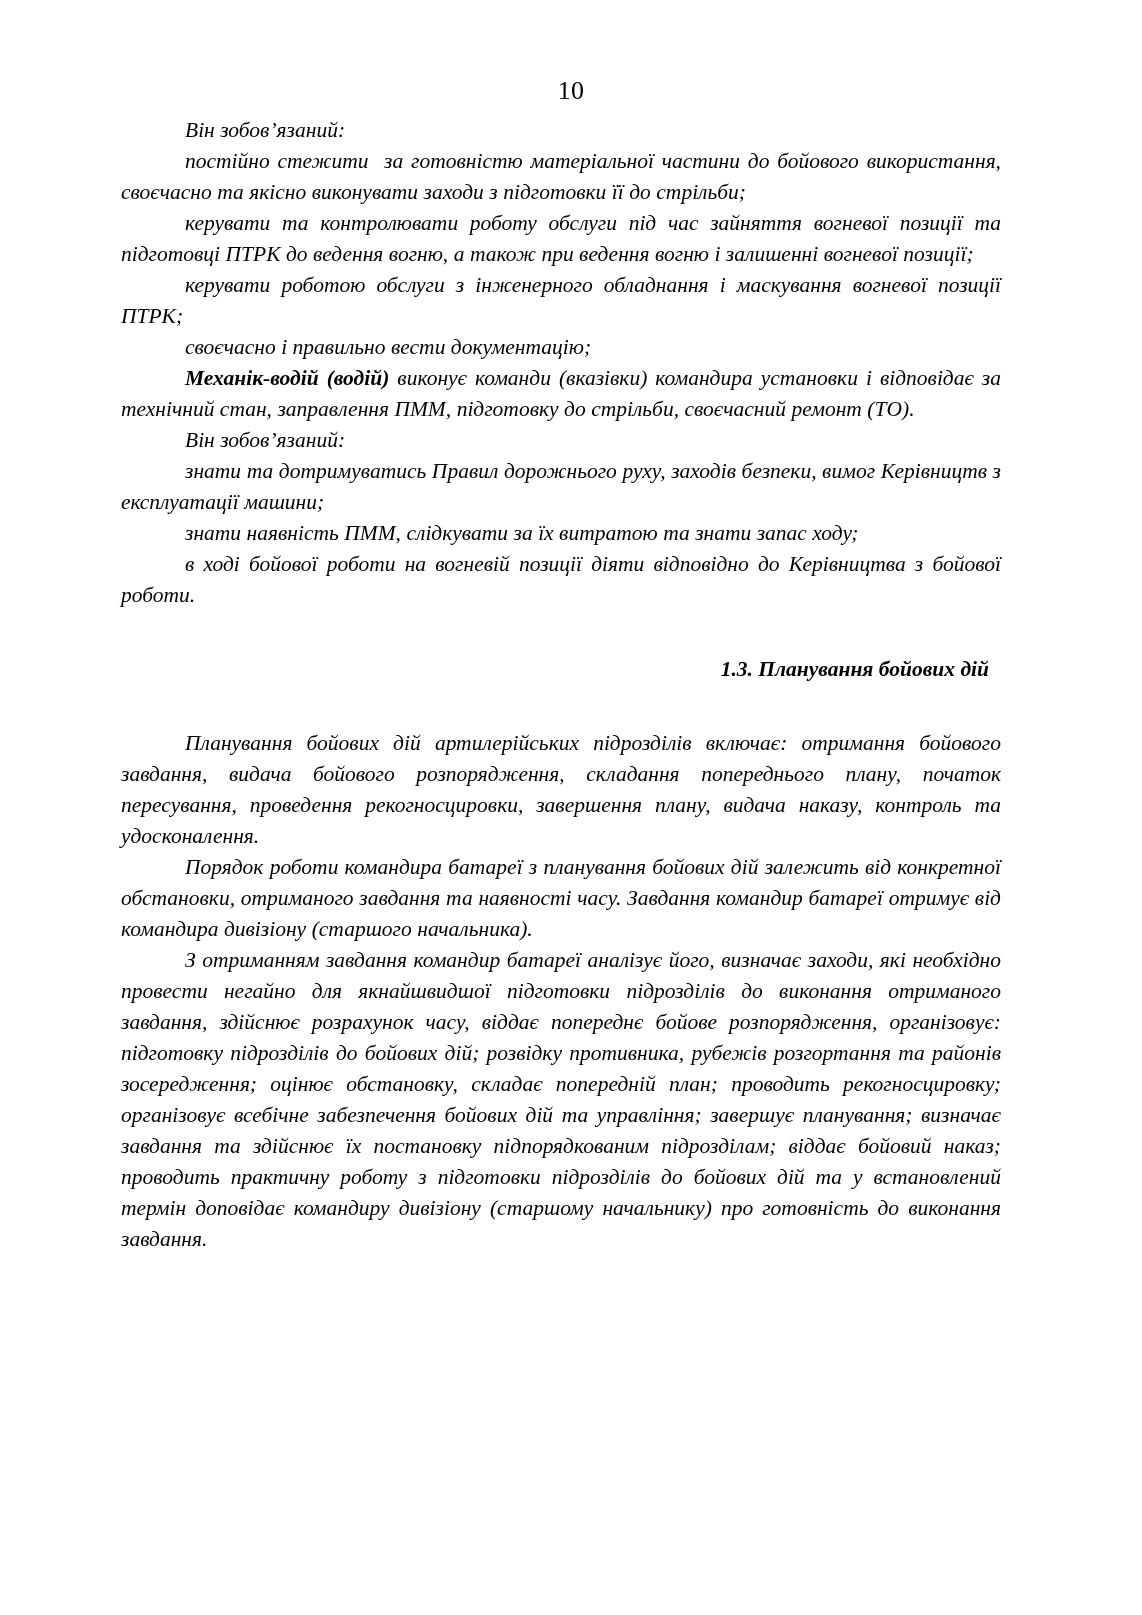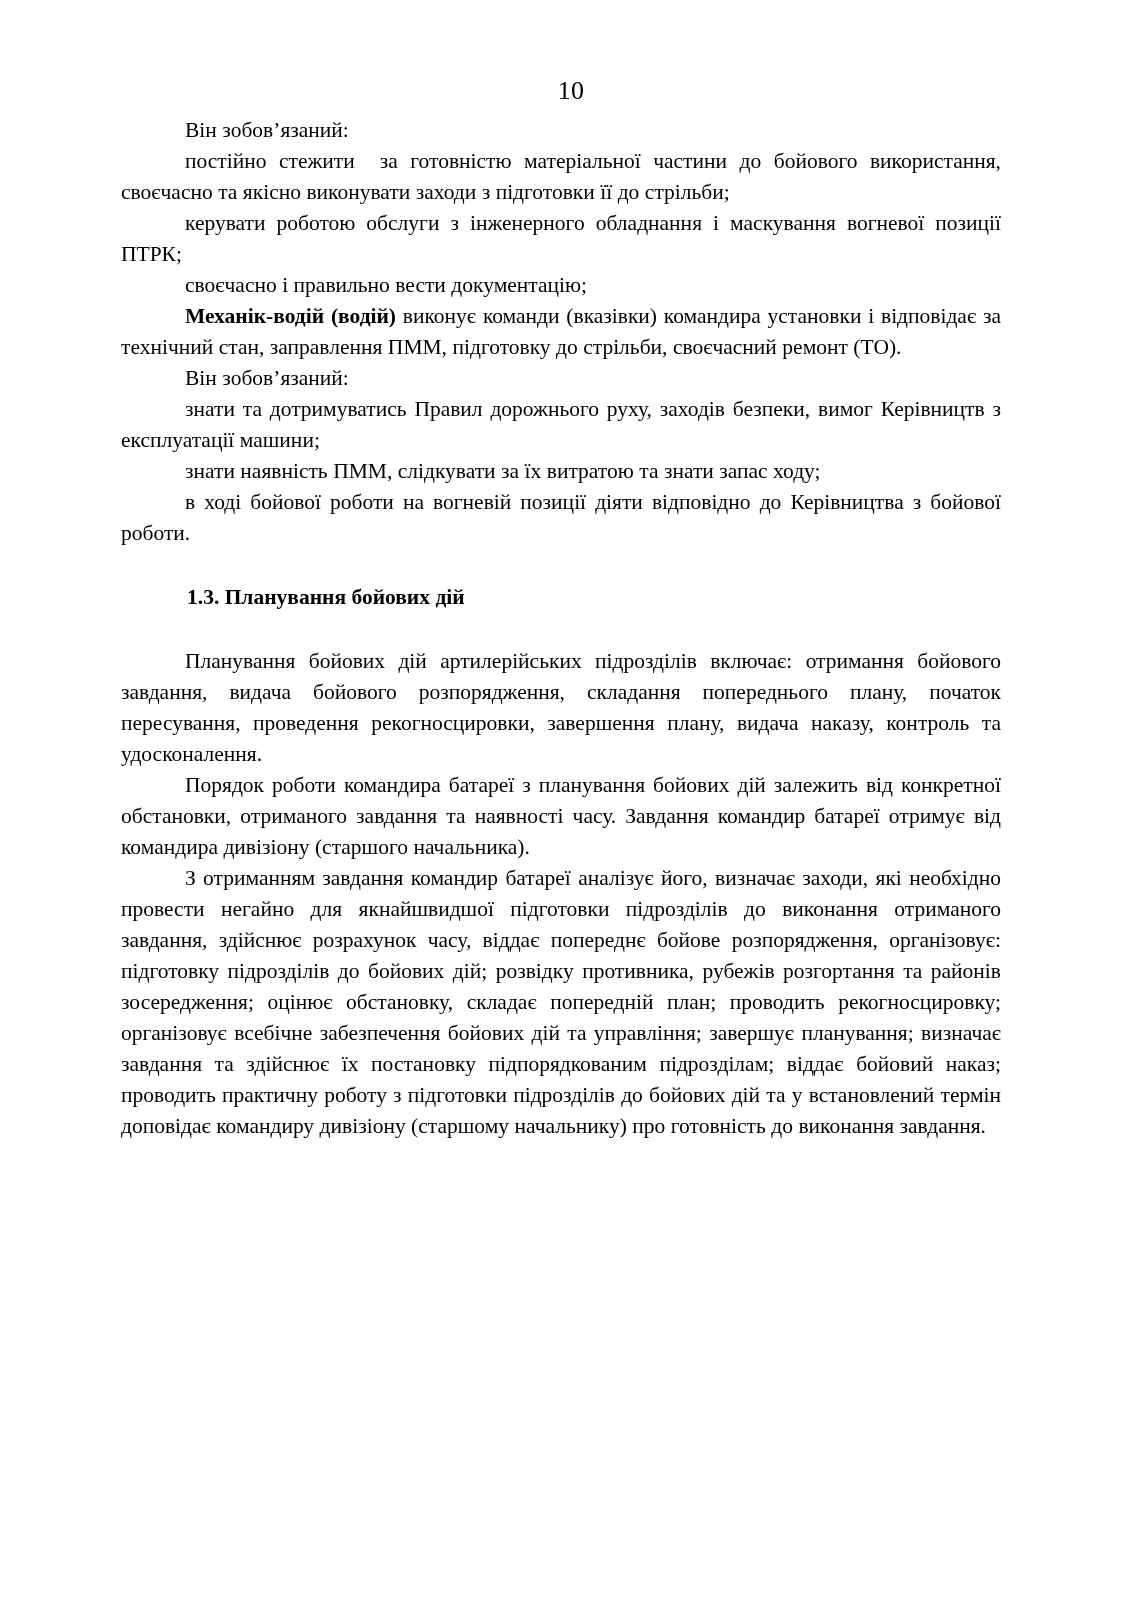--- a/index.html
+++ b/index.html
@@ -28,38 +28,39 @@
     text-align: center;
     font-size: 26px;
     line-height: 1;
     letter-spacing: 0.3px;
   }
   .content {
     position: absolute;
     top: 115px;
     left: 121px;
     width: 880px;
+    font-style: italic;
   }
   p.para {
     margin: 0;
     font-size: 21.5px;
     line-height: 31px;
     text-align: justify;
     text-indent: 64px;
     text-justify: inter-word;
     word-spacing: 0.1px;
     hyphens: none;
   }
   h2.heading {
-    margin: 2px;
+    margin: 12px;
     font-size: 21.5px;
     line-height: 31px;
     font-weight: bold;
     text-indent: 64px;
-    text-align: left;
+    text-align: right;
   }
   .spacer {
     height: 31px;
   }
   .lead {
     font-weight: bold;
   }
   .wide-gap {
     
     white-space: pre-wrap;
@@ -71,20 +72,21 @@
 <div class="page">
 
   <div class="page-number">10</div>
 
   <div class="content">
 
     <p class="para wide-gap">Він зобов’язаний:</p>
 
     <p class="para wide-gap">постійно стежити  за готовністю матеріальної частини до бойового використання, своєчасно та якісно виконувати заходи з підготовки її до стрільби;</p>
 
+    <p class="para">керувати та контролювати роботу обслуги під час зайняття вогневої позиції та підготовці ПТРК до ведення вогню, а також при ведення вогню і залишенні вогневої позиції;</p>
 
     <p class="para">керувати роботою обслуги з інженерного обладнання і маскування вогневої позиції ПТРК;</p>
 
     <p class="para">своєчасно і правильно вести документацію;</p>
 
 
     <p class="para"><span class="lead">Механік-водій (водій)</span><span> виконує команди (вказівки) командира установки і відповідає за технічний стан, заправлення ПММ, підготовку до стрільби, своєчасний ремонт (ТО).</span></p>
 
     <p class="para">Він зобов’язаний:</p>
 

